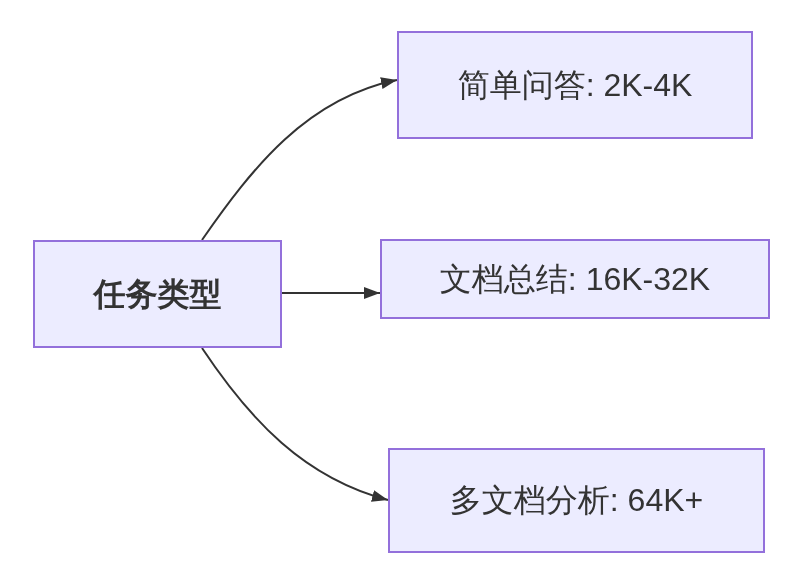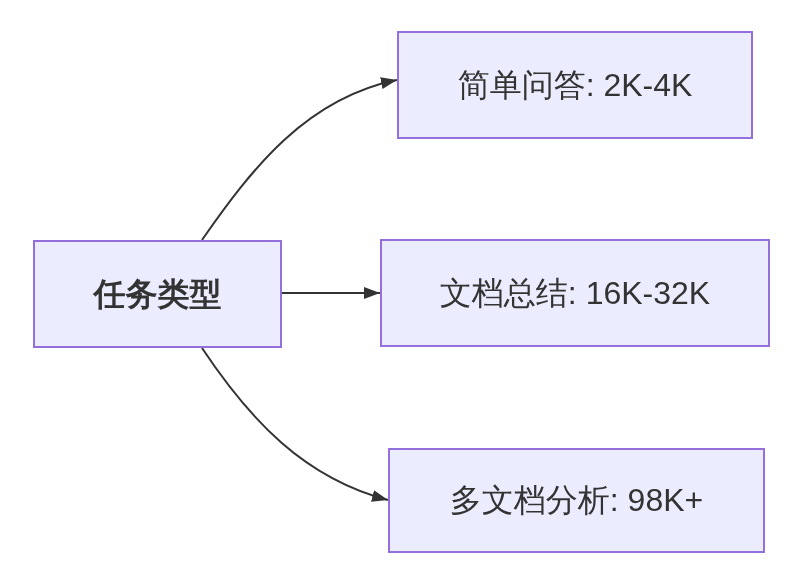--- a/index.html
+++ b/index.html
@@ -63,21 +63,21 @@
   </svg>
 
   <div class="node" style="left:33px; top:240px; width:249px; height:108px;font-weight:bold;">
     <span>任务类型</span>
   </div>
 
   <div class="node" style="left:397px; top:31px; width:356px; height:108px;">
     <span>简单问答: 2K-4K</span>
   </div>
 
-  <div class="node" style="left:380px; top:239px; width:390px; height:108px;">
+  <div class="node" style="left:380px; top:239px; width:390px; height:80px;">
     <span>文档总结: 16K-32K</span>
   </div>
 
   <div class="node" style="left:388px; top:448px; width:377px; height:105px;">
-    <span>多文档分析: 98K+</span>
+    <span>多文档分析: 64K+</span>
   </div>
 
 </div>
 
 </body></html>

